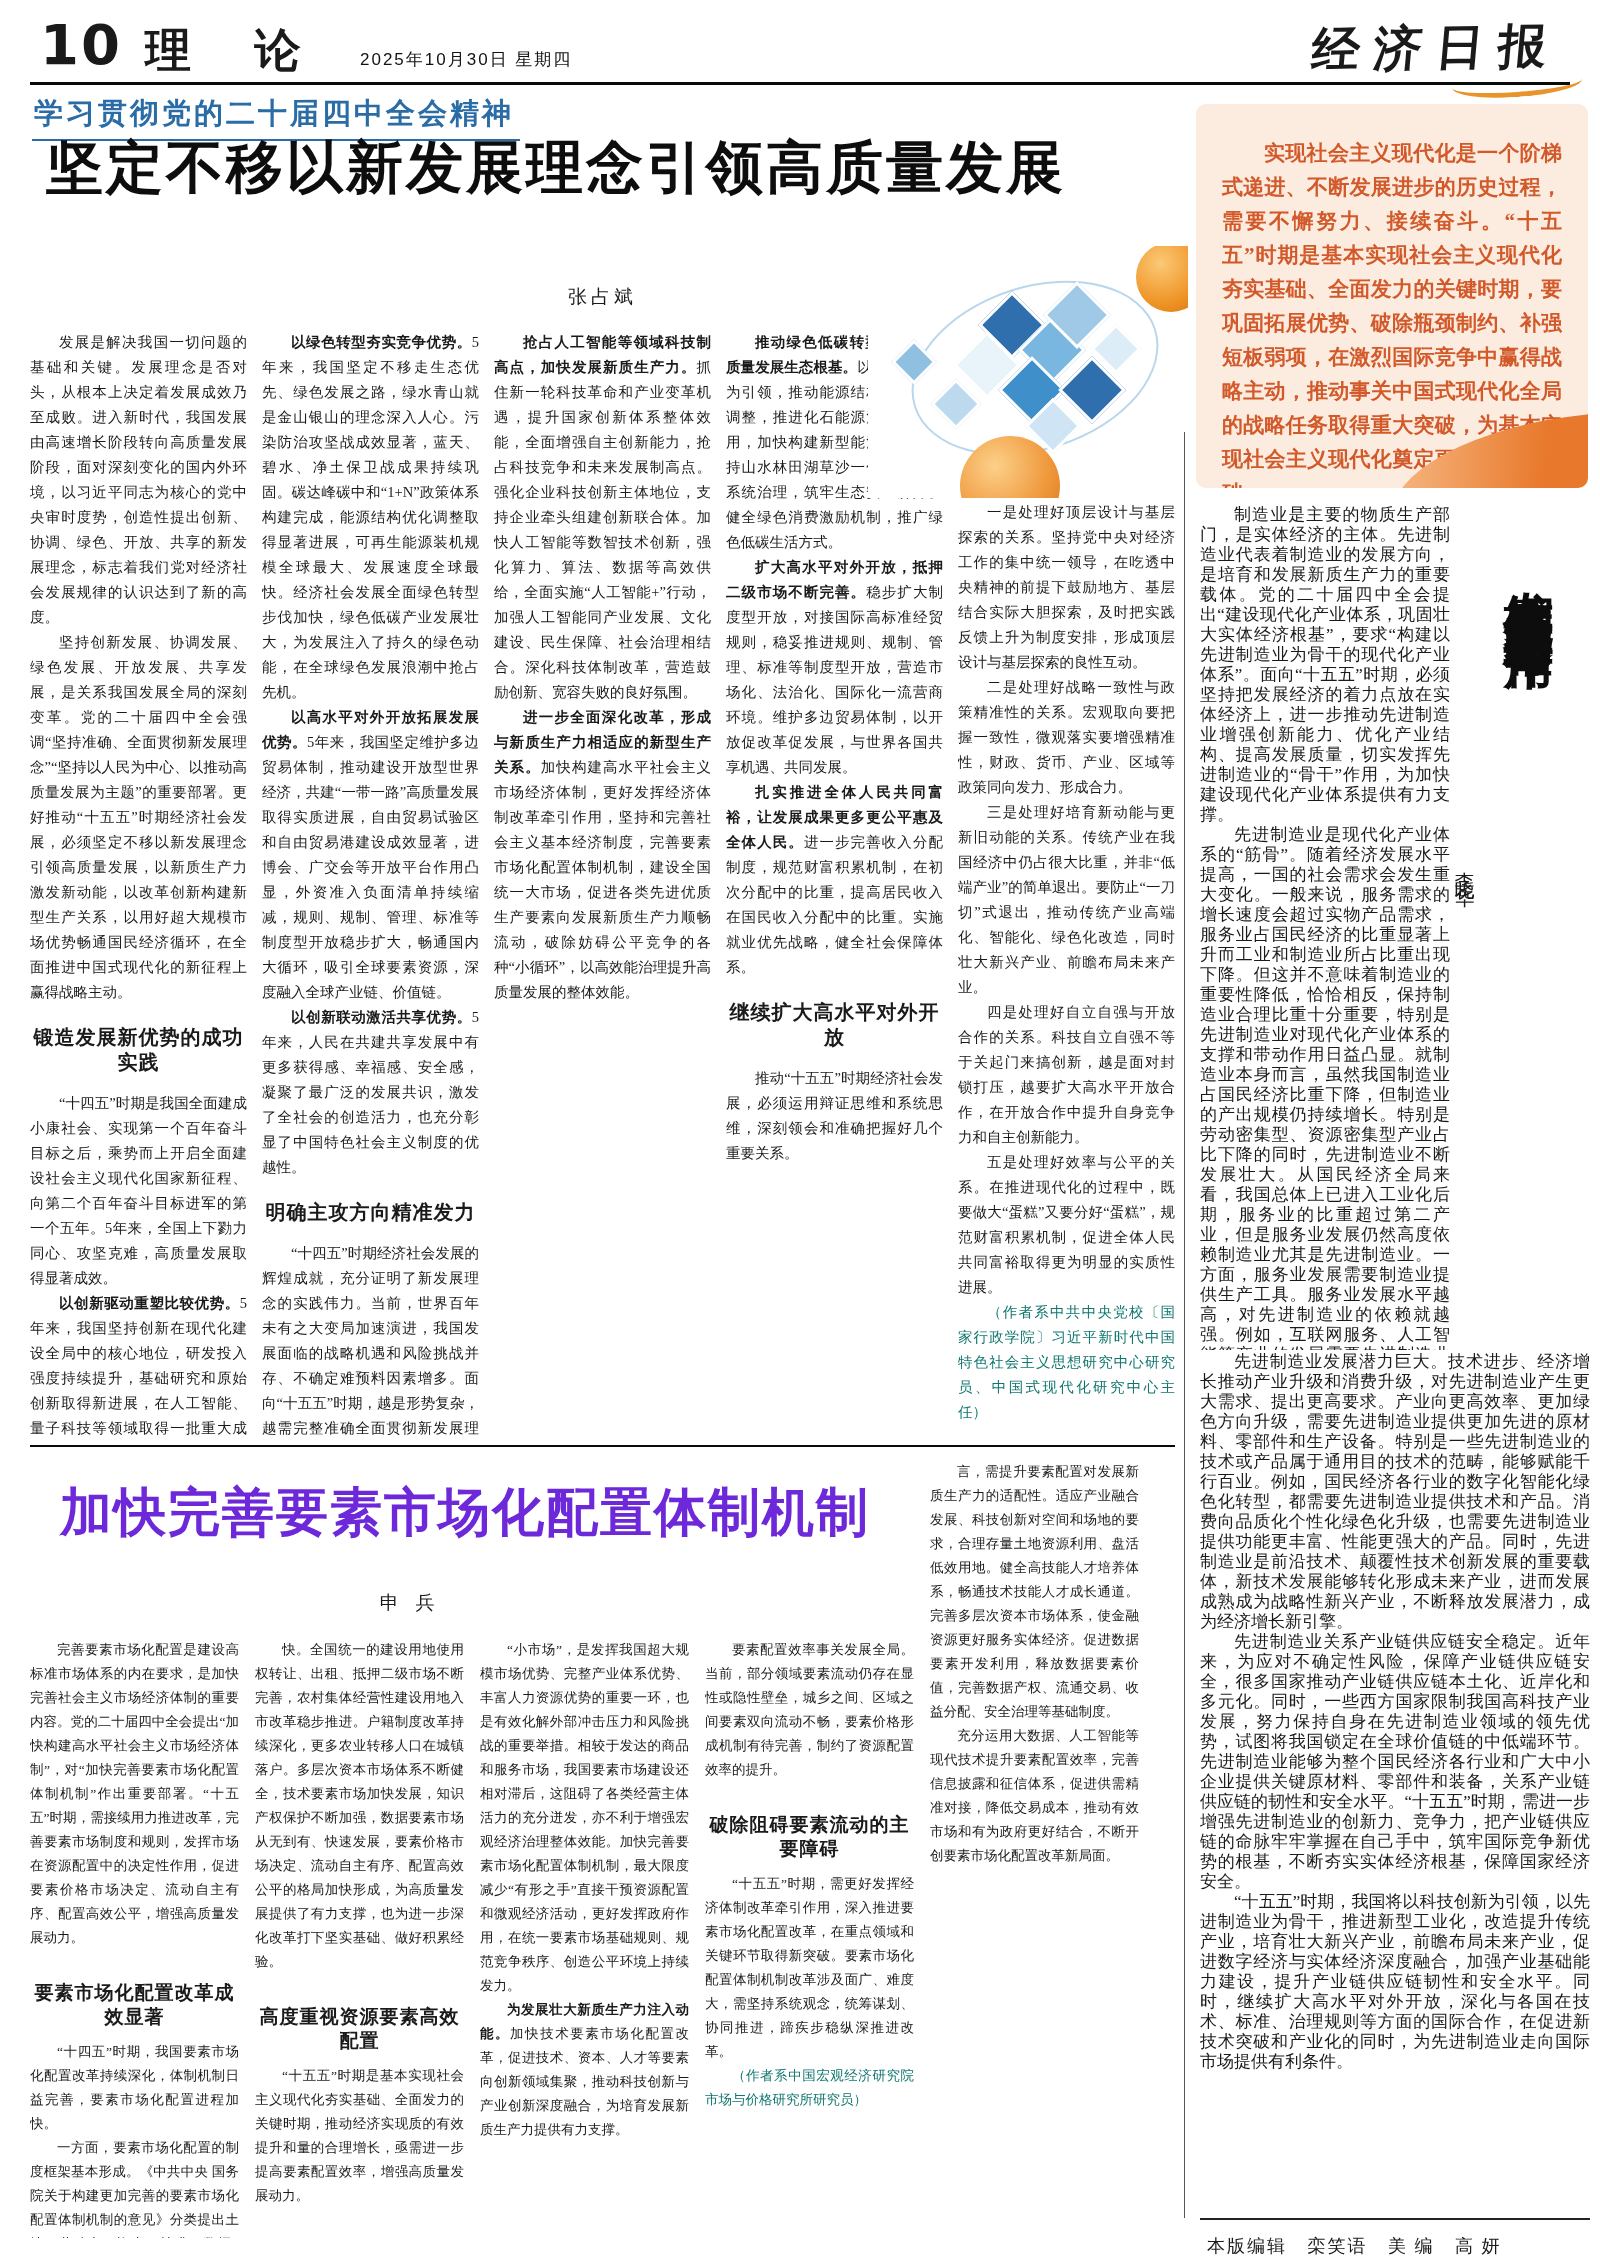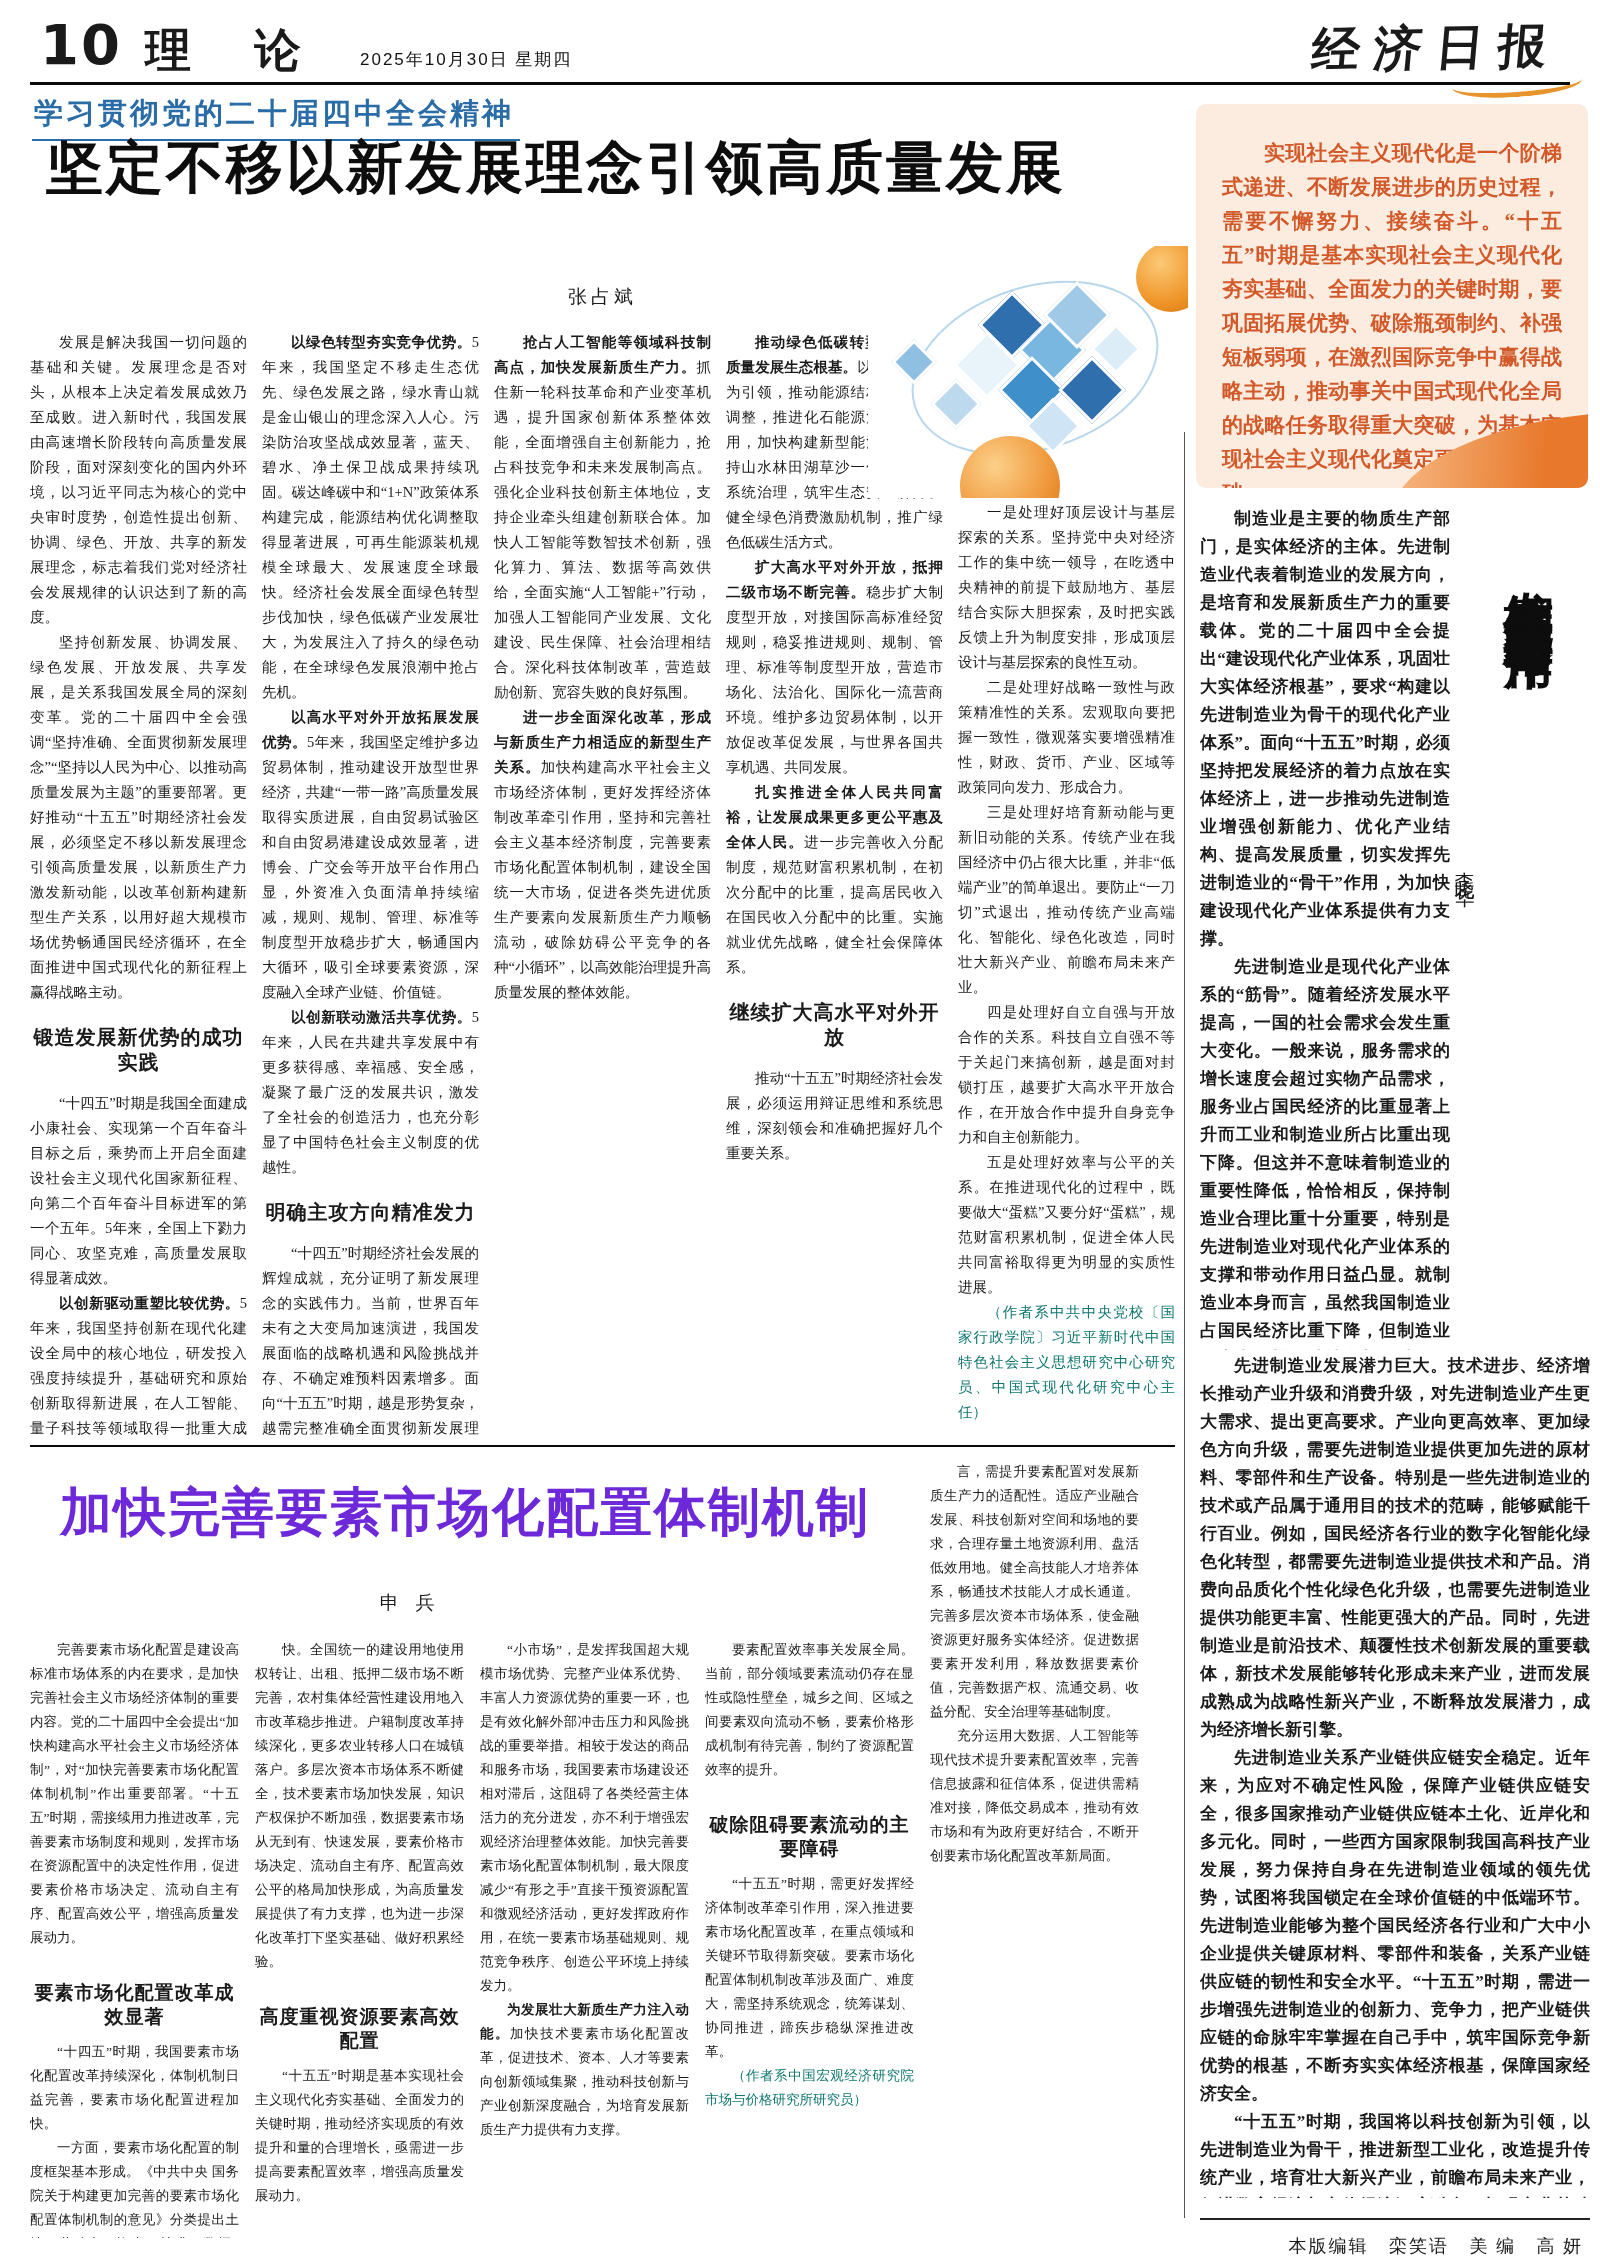--- a/index.html
+++ b/index.html
@@ -51,29 +51,29 @@
   .cu10{left:165px;top:160px;background:#cfe4f4;width:34px;height:34px;}
   
   .quote{position:absolute;left:1196px;top:104px;width:392px;height:384px;background:#fcecdf;border-radius:10px;
          box-sizing:border-box;padding:32px 26px 0 26px;color:#d2592a;overflow:hidden;}
   .quote p{margin:0;font-size:21px;line-height:34px;text-indent:2em;text-align:justify;font-weight:bold;}
   .quote .swoosh{position:absolute;right:-20px;bottom:-26px;width:220px;height:90px;
          background:linear-gradient(100deg,#f5b27a 10%,#e8792c 70%);border-radius:100% 0 0 8px;transform:rotate(-6deg);}
   .squiggle{position:absolute;left:1452px;top:70px;width:130px;height:22px;border-bottom:5px solid #e8942c;border-radius:50%;transform:rotate(-4deg);}
   
   .vdiv{position:absolute;left:1184px;top:432px;width:1px;height:1786px;background:#555;}
-  .scol{position:absolute;font-family:"Liberation Serif",serif;font-size:17px;line-height:28px;text-align:justify;overflow:hidden;font-weight:bold;}
+  .scol{position:absolute;font-family:"Liberation Serif",serif;font-size:17px;line-height:20px;text-align:justify;overflow:hidden;}
   .scol p{margin:0;text-indent:2em;}
   .s-narrow{left:1200px;top:505px;width:250px;height:845px;}
   .s-wide{left:1200px;top:1352px;width:390px;height:846px;}
   .vtitle{position:absolute;left:1496px;top:552px;height:700px;writing-mode:vertical-rl;
           font-family:"DejaVu Sans","Liberation Sans",sans-serif;font-size:50px;font-weight:bold;letter-spacing:4px;color:#0d0d0d;}
   .vauthor{position:absolute;left:1452px;top:856px;writing-mode:vertical-rl;font-size:20px;letter-spacing:8px;}
   .s-rule{position:absolute;left:1200px;top:2218px;width:390px;height:2px;background:#222;}
-  .credits{position:absolute;left:1200px;top:2234px;width:390px;text-align:right;font-size:18px;letter-spacing:2px;}
+  .credits{position:absolute;left:1200px;top:2234px;width:390px;text-align:left;font-size:18px;letter-spacing:2px;}
   .credits span{margin:0 7px;}
   
   .mid-rule{position:absolute;left:30px;top:1445px;width:1145px;height:2px;background:#0a0a0a;}
   .headline2{position:absolute;top:1478px;left:60px;width:740px;font-size:52px;font-weight:700;letter-spacing:2px;white-space:nowrap;color:#6d28d9;}
   .author2{position:absolute;top:1590px;left:60px;width:700px;text-align:center;font-size:19px;letter-spacing:6px;}
   .bcol{position:absolute;overflow:hidden;font-size:13.5px;line-height:24px;text-align:justify;}
   .bcol p{margin:0;text-indent:2em;}
   .bcol h3{font-size:19px;margin:30px 0 12px 0;}
   .b1{left:30px;top:1638px;width:209px;height:600px;}
   .b2{left:255px;top:1638px;width:209px;height:600px;}

